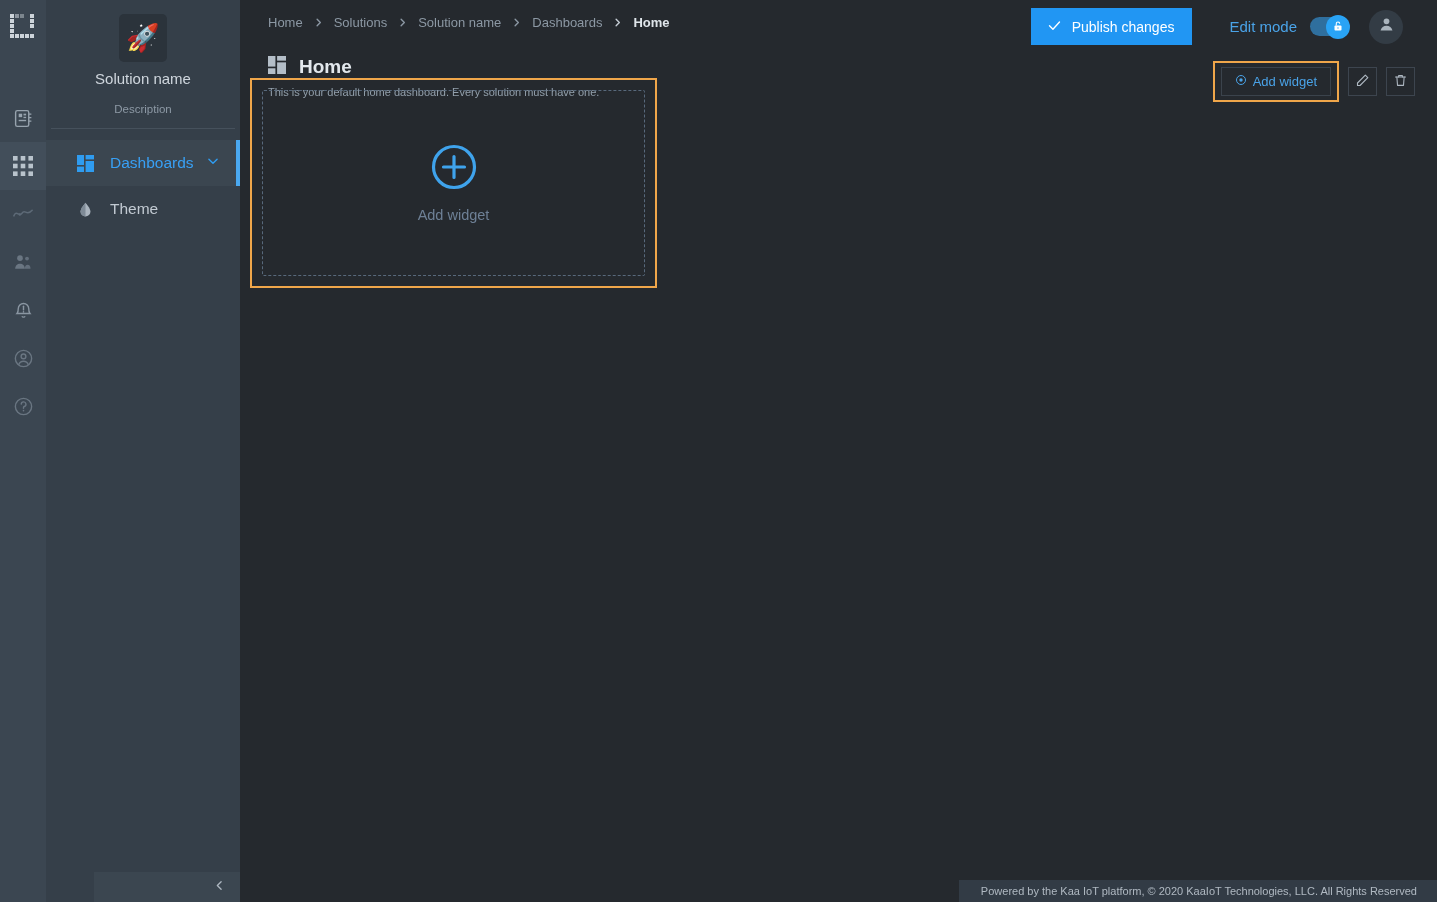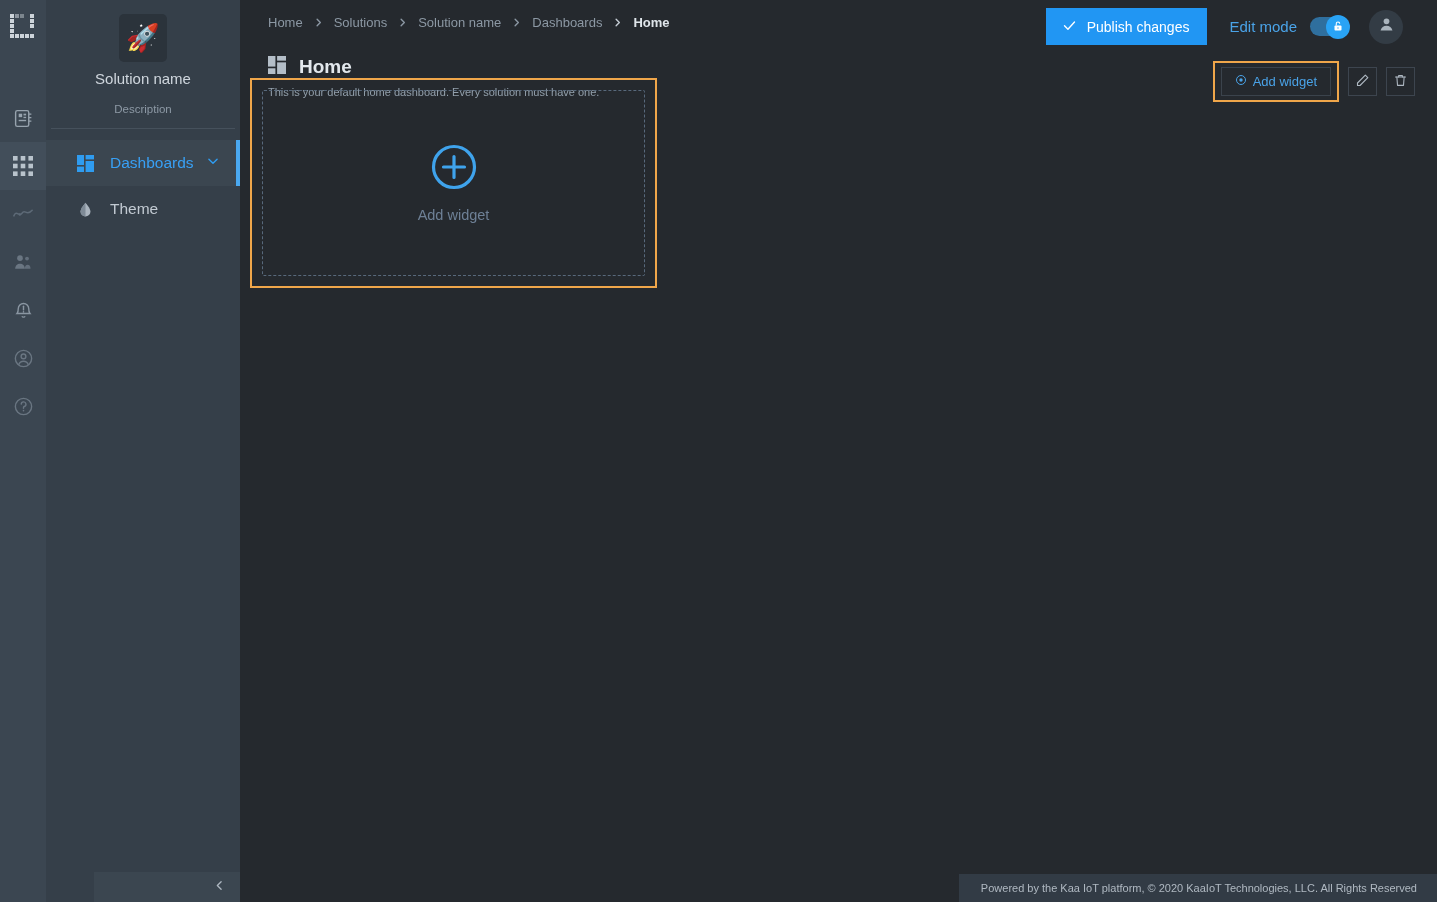--- a/index.html
+++ b/index.html
@@ -83,21 +83,21 @@
   .top-right {
     position: absolute; right: 34px; top: 8px;
     display: flex; align-items: center;
   }
   .publish-btn {
     background: #2196f3; color: #fff; border: none;
     height: 37px; padding: 0 18px 0 16px; font-size: 14px;
     display: flex; align-items: center; gap: 10px; cursor: pointer;
     font-family: "Liberation Sans", sans-serif;
   }
-  .edit-mode-label { margin-left: 22px; color: #4aa3e8; font-size: 15px; }
+  .edit-mode-label { margin-left: 37px; color: #4aa3e8; font-size: 15px; }
   .toggle {
     margin-left: 13px; width: 38px; height: 19px; border-radius: 10px;
     background: #2f6f9e; position: relative; cursor: pointer;
   }
   .toggle-knob {
     position: absolute; right: -2px; top: -2.5px;
     width: 24px; height: 24px; border-radius: 50%;
     background: #29a3f5; display: flex; align-items: center; justify-content: center;
   }
   .avatar {
@@ -145,21 +145,21 @@
     border: 1.5px dashed #58697c; border-radius: 2px;
     display: flex; flex-direction: column;
     align-items: center; justify-content: center; gap: 12px;
     cursor: pointer;
   }
   .dz-label { color: #6e8096; font-size: 14.5px; }
 
   
   .footer {
     position: absolute; right: 0; bottom: 0;
-    height: 28px; padding: 0 20px 0 22px;
+    height: 22px; padding: 0 20px 0 22px;
     background: #323b45; color: #b0b9c2; font-size: 11px;
     display: flex; align-items: center;
   }
 </style>
 </head>
 <body>
 
 <div class="app">
 
   <div class="rail">

